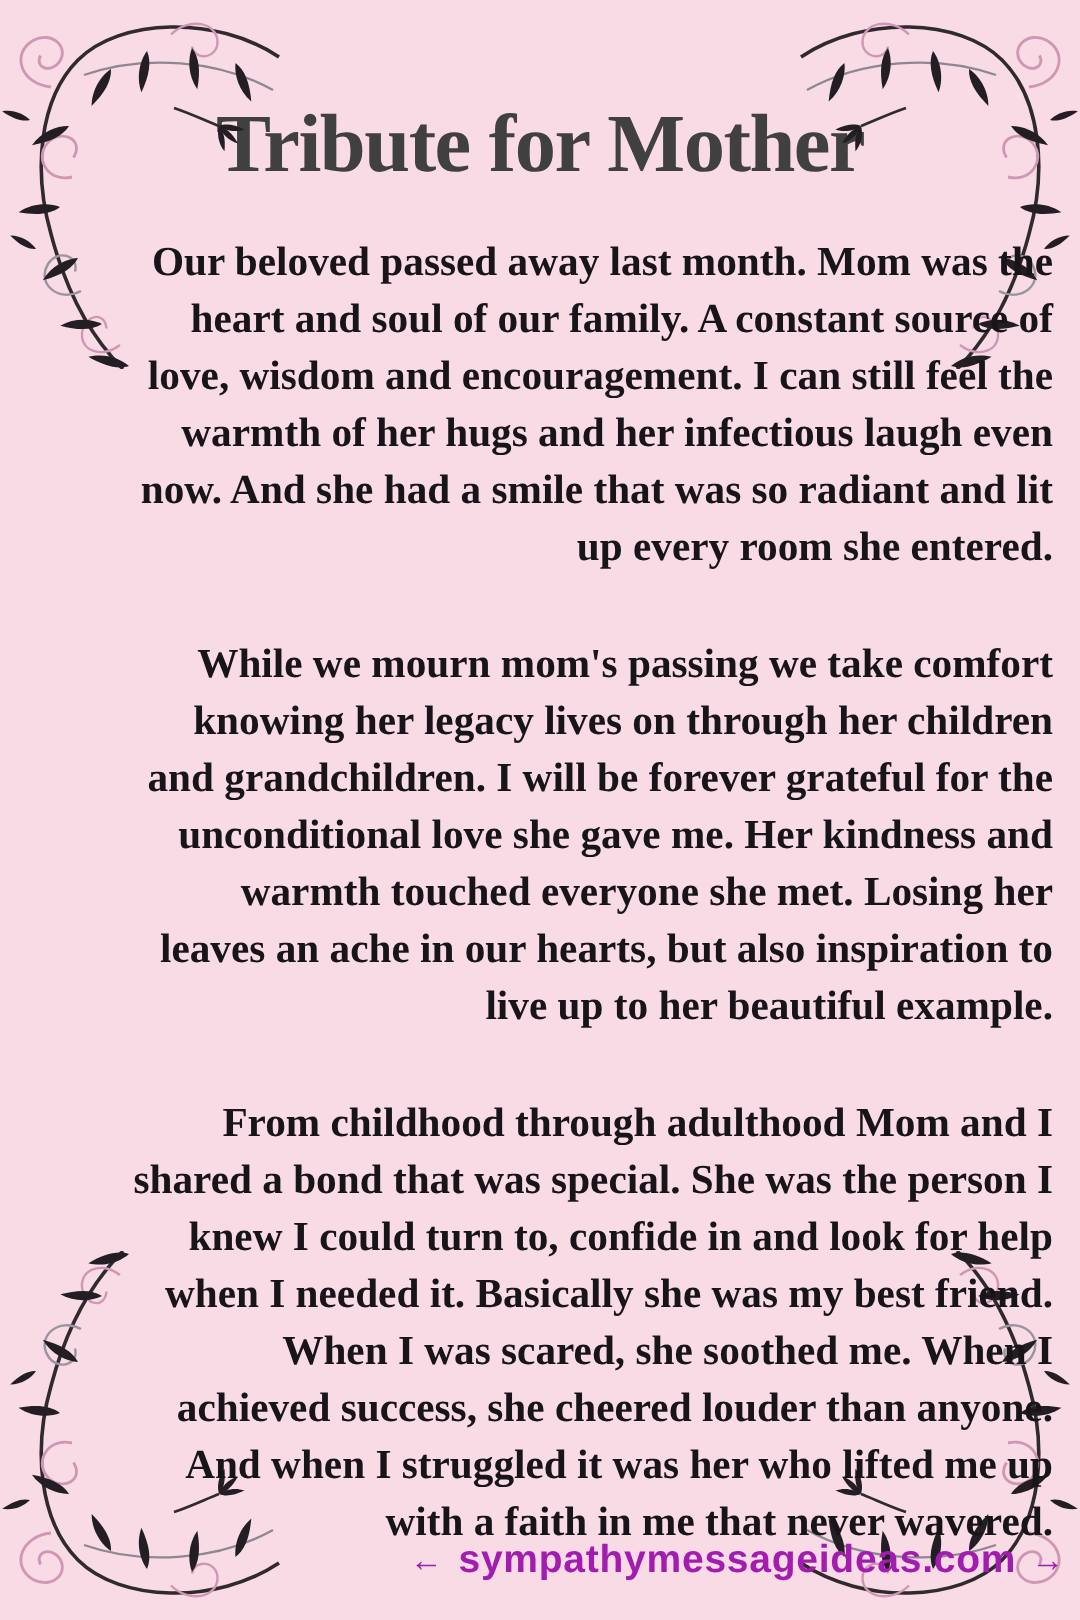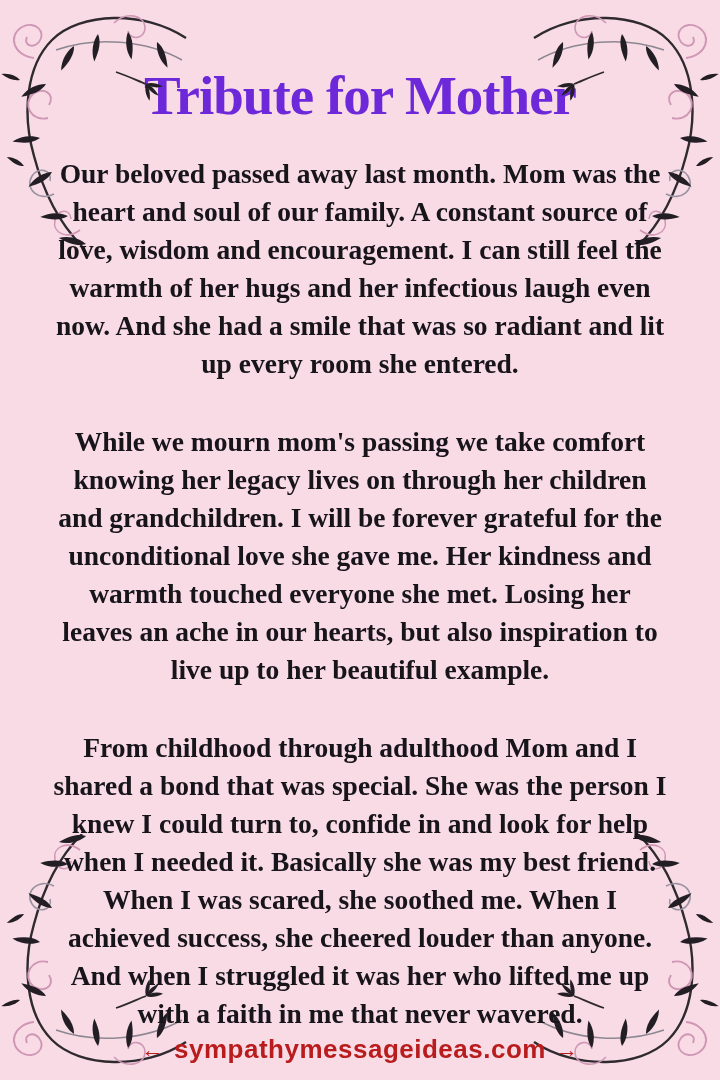--- a/index.html
+++ b/index.html
@@ -30,51 +30,51 @@
 
   
   .title {
     margin: 0;
     padding-top: 66px;
     text-align: center;
     font-size: 55px;
     line-height: 1.1;
     font-weight: 700;
     letter-spacing: -1px;
-    color: #6d28d9;
+    color: #404040;
   }
 
   
   .body-text {
     position: relative;
     margin: 28px auto 0 auto;
     width: 684px;
-    text-align: center;
+    text-align: right;
   }
   .body-text p {
     margin: 0 0 40px 0;
     font-size: 27.5px;
     line-height: 38px;
     font-weight: 600;
     white-space: pre-line;
     color: #17141a;
   }
 
   
   .footer {
     position: absolute;
     left: 0;
     right: 0;
-    bottom: 15px;
-    text-align: center;
+    bottom: 25px;
+    text-align: right;
     font-family: "Liberation Sans", sans-serif;
     font-weight: 700;
     font-size: 26px;
     letter-spacing: 0.5px;
-    color: #b91c1c;
+    color: #a21caf;
     z-index: 3;
   }
   .footer .arrow {
     font-size: 22px;
     font-weight: 700;
     padding: 0 10px;
     position: relative;
     top: -1px;
   }
 </style>

